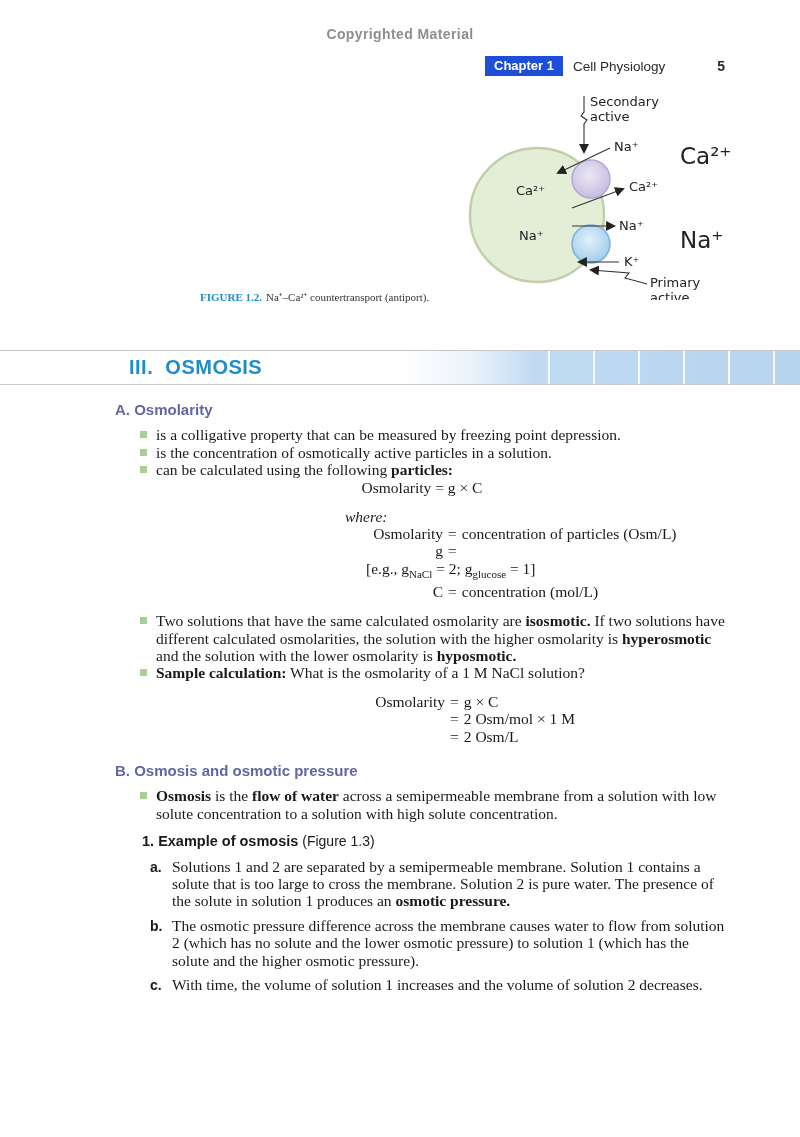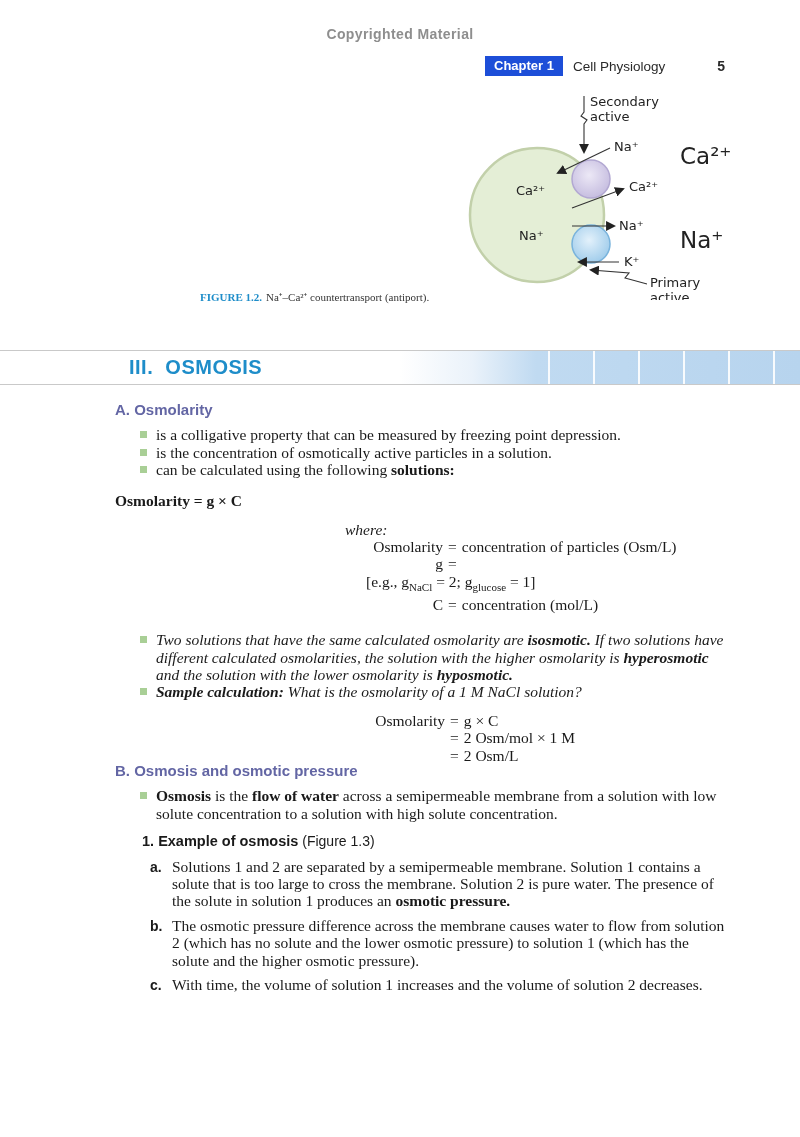--- a/index.html
+++ b/index.html
@@ -41,30 +41,30 @@
   .sec{position:absolute;left:115px;width:614px;}
   .secA{top:401px;}
   .secB{top:762px;}
   .sec-head{font-family:"Liberation Sans",sans-serif;font-weight:bold;font-size:15px;
             color:#6366a4;margin:0 0 8px 0;}
   .body-txt{font-size:15.5px;line-height:17.4px;}
   .bullet-row{display:flex;margin-left:25px;margin-bottom:0;}
   .sq{flex:0 0 auto;width:7px;height:7px;background:#a9cf96;margin:5px 9px 0 0;}
   .b{font-weight:bold;}
 
-  .eq-main{margin-top:13px;text-align:left;font-weight:bold;font-size:15.5px;}
+  .eq-main{text-align:center;font-weight:normal;font-size:15.5px;}
   .where{margin:12px 0 0 230px;font-size:15.5px;line-height:17.2px;}
   .where-label{font-style:italic;}
   .wrow{display:flex;}
   .wlhs{flex:0 0 98px;text-align:right;}
   .weq{padding:0 5px;}
   .wexample{margin-left:21px;}
   sub{font-size:11px;}
 
-  .group{margin-top:18px;font-style:italic;}
+  .group{margin-top:12px;}
   .calc{margin:11px 0 0 233px;font-size:15.5px;line-height:17.5px;}
   .crow{display:flex;}
   .clhs{flex:0 0 97px;text-align:right;}
 
   .item-head{margin:11px 0 0 27px;font-family:"Liberation Sans",sans-serif;
              font-weight:bold;font-size:14.5px;color:#1a1a1a;}
   .item-head .fig-ref{font-family:Liberation Sans, sans-serif;font-weight:normal;font-size:14px;}
   .sub-item{display:flex;margin:7px 0 0 35px;}
   .sub-marker{flex:0 0 22px;font-family:"Liberation Sans",sans-serif;
               font-weight:bold;font-size:14px;padding-top:1px;}
@@ -143,21 +143,21 @@
     <div class="bullet-row">
       <span class="sq"></span>
       <span><span>is a colligative property that can be measured by freezing point depression.</span><span class="b"></span></span>
     </div>
     <div class="bullet-row">
       <span class="sq"></span>
       <span><span>is the concentration of osmotically active particles in a solution.</span><span class="b"></span></span>
     </div>
     <div class="bullet-row">
       <span class="sq"></span>
-      <span><span>can be calculated using the following </span><span class="b">solutions:</span></span>
+      <span><span>can be calculated using the following </span><span class="b">particles:</span></span>
     </div>
 
     <div class="eq-main">Osmolarity = g × C</div>
 
     <div class="where">
       <div class="where-label">where:</div>
       <div class="wrow">
         <span class="wlhs">Osmolarity</span>
           <span class="weq">=</span>
           <span>concentration of particles (Osm/L)</span>

